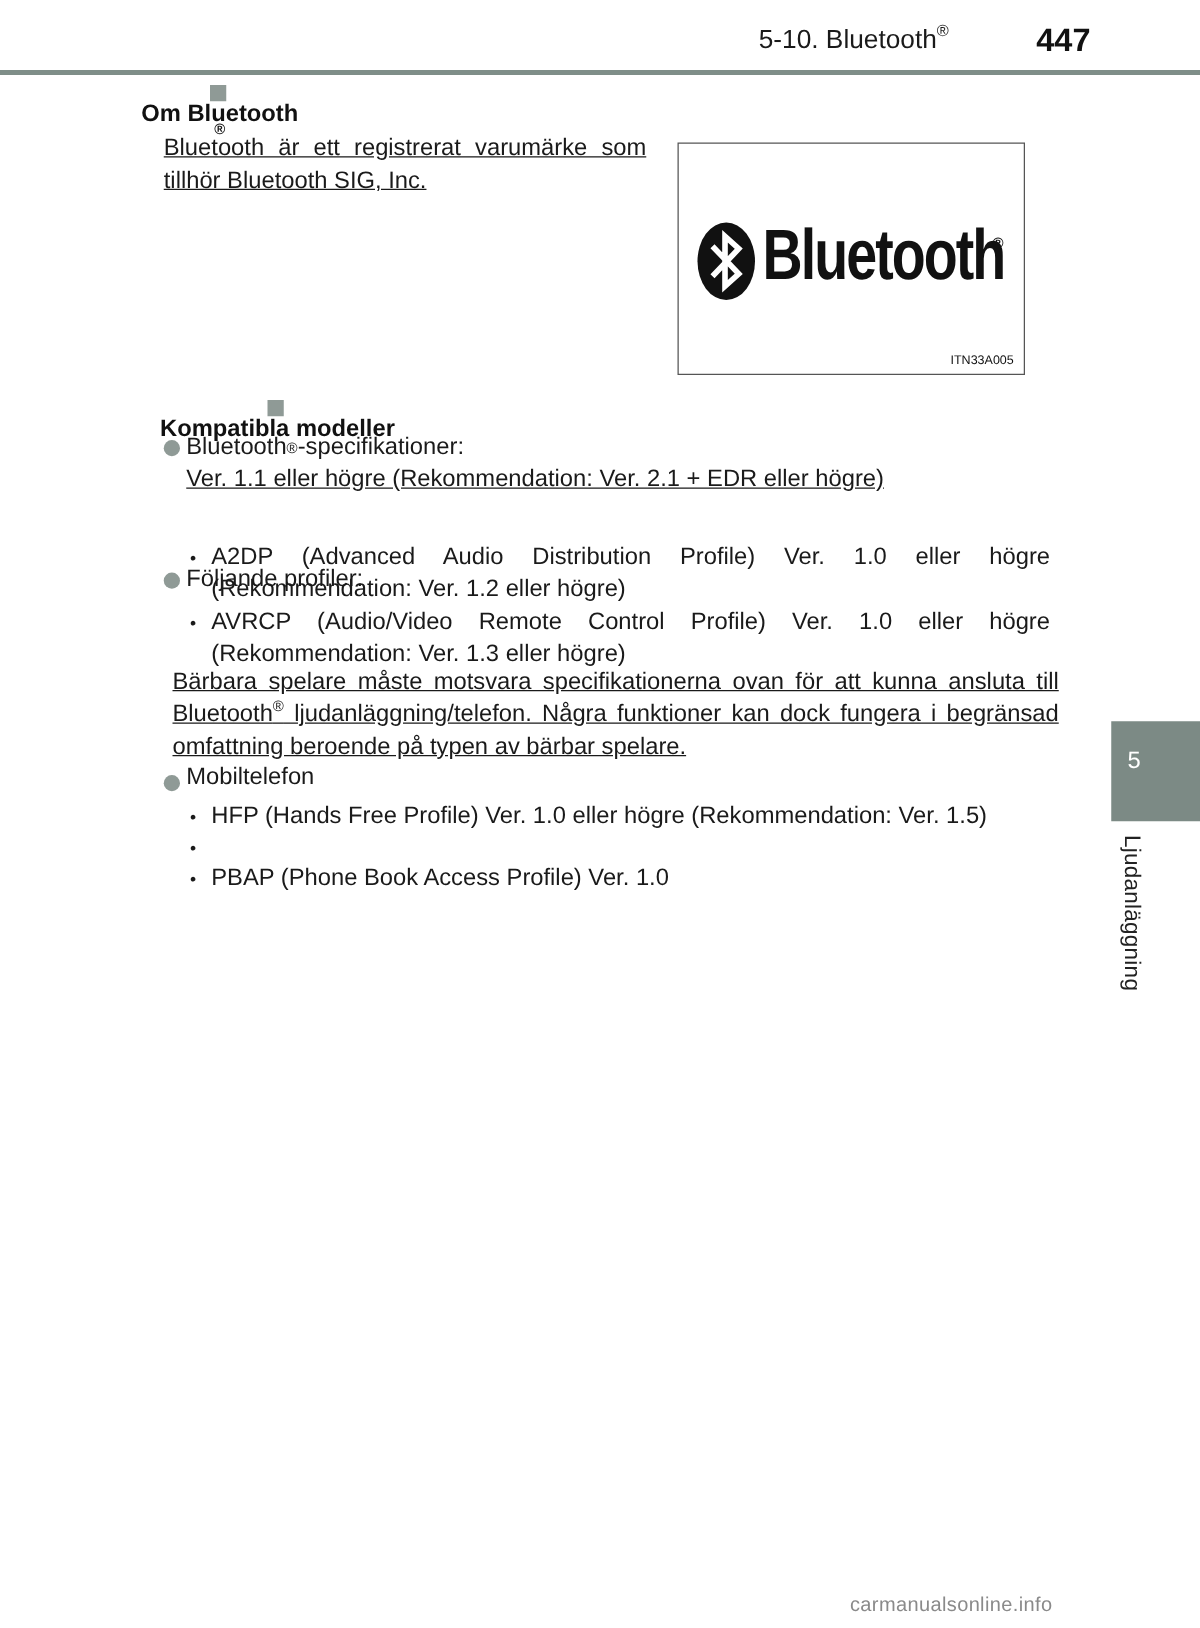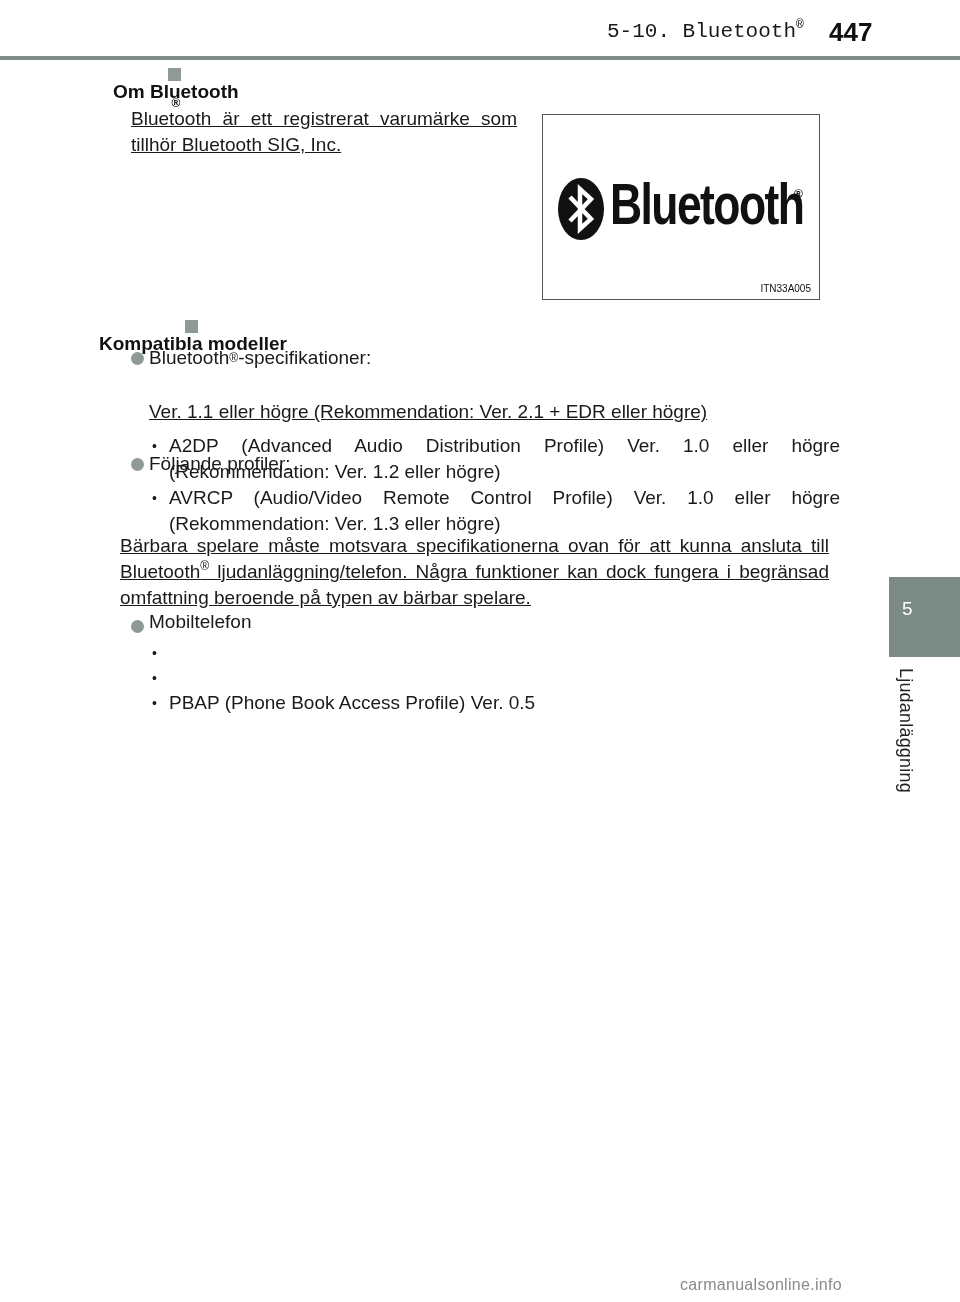--- a/index.html
+++ b/index.html
@@ -3,21 +3,21 @@
   <meta charset="utf-8">
   <style>
     html, body { margin: 0; padding: 0; }
     body {
       width: 960px; height: 1302px; position: relative; overflow: hidden;
       background: #ffffff; color: #1a1a1a;
       font-family: "Liberation Sans", sans-serif;
     }
     .header-title {
       position: absolute; left: 607px; top: 20px;
-      font-size: 21px; color: #1a1a1a; white-space: nowrap; font-family: Liberation Mono, monospace;
+      font-size: 21px; color: #1a1a1a; white-space: nowrap;
     }
     .header-title sup { font-size: 13px; vertical-align: 9px; line-height: 0; }
     .page-number {
       position: absolute; left: 829px; top: 17px;
       font-size: 26px; font-weight: bold; color: #111;
     }
     .header-rule {
       position: absolute; left: 0; top: 56px; width: 960px; height: 4px;
       background: #7f8e88;
     }
@@ -108,55 +108,56 @@
   <div class="bt-badge">
     <svg width="46" height="62" viewBox="0 0 46 62">
       <polyline points="12,19 33,41 22,51 22,11 33,21 12,43" fill="none" stroke="#fff" stroke-width="4.5" stroke-linejoin="miter" stroke-linecap="butt"></polyline>
     </svg>
   </div>
   <div class="bt-word">Bluetooth</div>
   <div class="bt-reg">®</div>
   <div class="fig-code">ITN33A005</div>
 </div>
 
-<div class="sec-head" style="left:99px; top:320px;">
+<div class="sec-head" style="left:128px; top:320px;">
   <span class="square-icon"></span>
   <span>Kompatibla modeller</span>
 </div>
 
 <div class="bullet-head" style="left:131px; top:347px;">
   <span class="circle-icon"></span>
   <span>Bluetooth</span>
     <sup>®</sup>
     <span>-specifikationer:</span>
 </div>
-<div class="p" style="left:149px; top:371px; width:700px;margin-top:28px;">Ver. 1.1 eller högre (Rekommendation: Ver. 2.1 + EDR eller högre)</div>
+<div class="p" style="left:149px; top:371px; width:700px;">Ver. 1.1 eller högre (Rekommendation: Ver. 2.1 + EDR eller högre)</div>
 
 <div class="bullet-head" style="left:131px; top:405px;margin-top:48px;">
   <span class="circle-icon"></span>
   <span>Följande profiler:</span>
 </div>
 <div class="dot-item" style="left:169px; top:433px; width:671px; text-align:justify;">
   <span class="dot">•</span>
   <span>A2DP (Advanced Audio Distribution Profile) Ver. 1.0 eller högre (Rekommendation: Ver. 1.2 eller högre)</span>
 </div>
 <div class="dot-item" style="left:169px; top:485px; width:671px; text-align:justify;">
   <span class="dot">•</span>
   <span>AVRCP (Audio/Video Remote Control Profile) Ver. 1.0 eller högre (Rekommendation: Ver. 1.3 eller högre)</span>
 </div>
-<div class="p" style="left:120px; top:533px; width:709px;"><span>Bärbara spelare måste motsvara specifikationerna ovan för att kunna ansluta till Bluetooth</span><sup>®</sup><span> ljudanläggning/telefon. Några funktioner kan dock fungera i begränsad omfattning beroende på typen av bärbar spelare.</span></div>
+<div class="p" style="left:138px; top:533px; width:709px;"><span>Bärbara spelare måste motsvara specifikationerna ovan för att kunna ansluta till Bluetooth</span><sup>®</sup><span> ljudanläggning/telefon. Några funktioner kan dock fungera i begränsad omfattning beroende på typen av bärbar spelare.</span></div>
 
 <div class="bullet-head" style="left:131px; top:611px;align-items:flex-end;">
   <span class="circle-icon"></span>
   <span>Mobiltelefon</span>
 </div>
 <div class="dot-item" style="left:169px; top:640px; width:680px;">
   <span class="dot">•</span>
+  <span>HFP (Hands Free Profile) Ver. 1.0 eller högre (Rekommendation: Ver. 1.5)</span>
 </div>
 <div class="dot-item" style="left:169px; top:665px; width:680px;">
   <span class="dot">•</span>
 </div>
 <div class="dot-item" style="left:169px; top:690px; width:680px;">
   <span class="dot">•</span>
-  <span>PBAP (Phone Book Access Profile) Ver. 0.5</span>
+  <span>PBAP (Phone Book Access Profile) Ver. 1.0</span>
 </div>
 
 <div class="watermark">carmanualsonline.info</div>
 
 </body></html>

